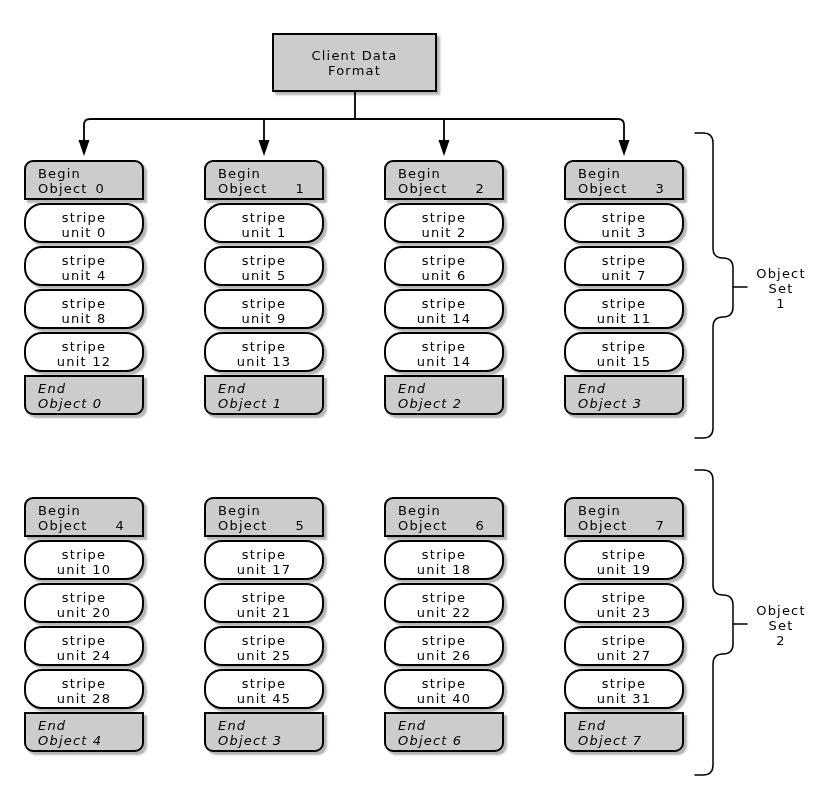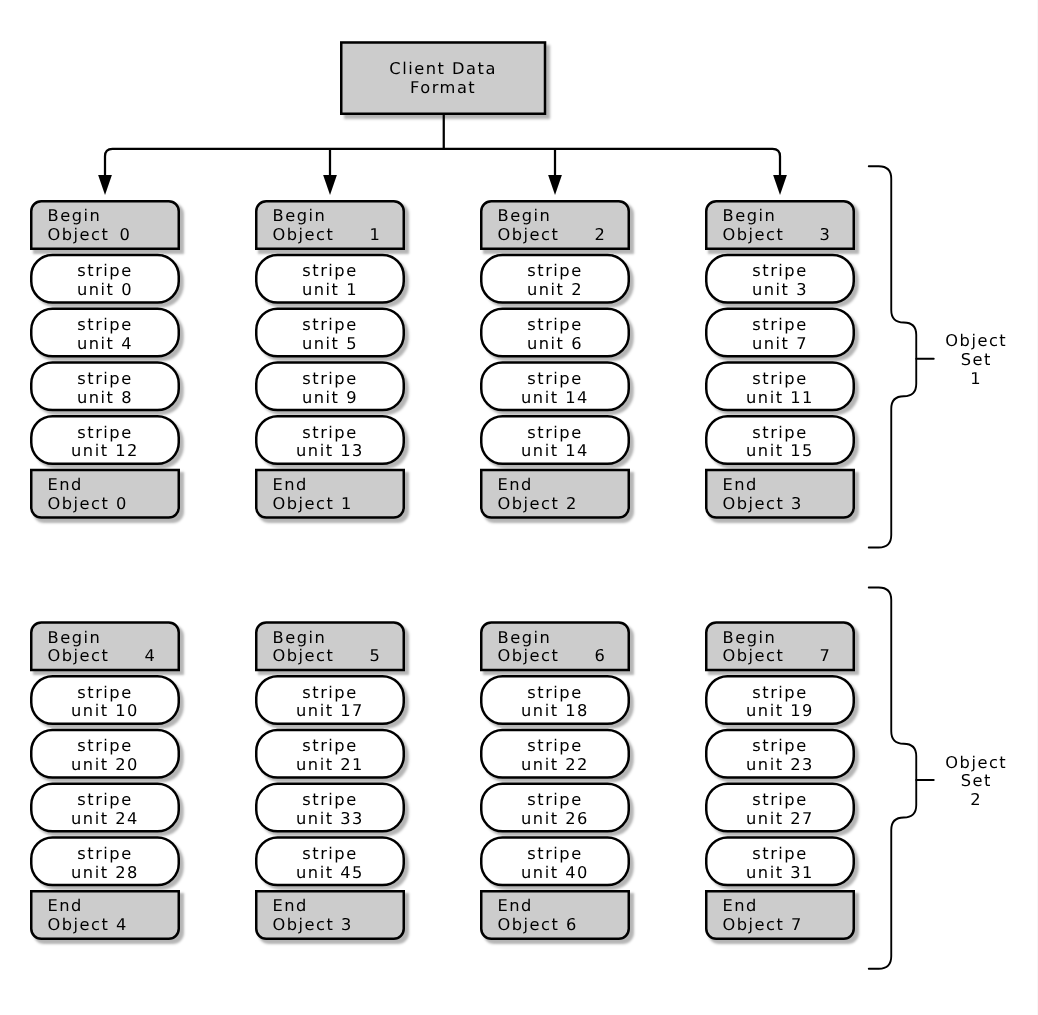--- a/index.html
+++ b/index.html
@@ -21,21 +21,21 @@
   #set1-columns{left:24px;top:160px;}
   #set2-columns{left:24px;top:497px;}
   .column{width:120px;display:flex;flex-direction:column;}
   .cell{
     width:120px;height:40px;box-sizing:border-box;border:2px solid #000;
     margin-bottom:3px;background:#ffffff;box-shadow:3px 3px 2px #b5b5b5;
     font-size:13px;letter-spacing:1.2px;line-height:15px;
   }
   .cell.gray{background:#cccccc;}
   .cell.begin{border-radius:9px 9px 0 0;}
-  .cell.end{border-radius:0 0 9px 9px;margin-bottom:0;}
+  .cell.end{border-radius:0 0 9px 9px;margin-bottom:0;font-style:italic;}
   .cell.hdr{padding:4px 12px 0 12px;}
   .hdr-row{display:flex;column-gap:8px;}
   .hdr-row.spread{justify-content:space-between;padding-right:5px;}
   .cell.unit{padding-top:5px;text-align:center;border-radius:18px;}
   .brace-label{
     position:absolute;width:74px;text-align:center;
     font-size:13px;letter-spacing:1.2px;line-height:15px;
   }
   #brace-label-1{left:744px;top:266px;}
   #brace-label-2{left:744px;top:603px;}
@@ -241,21 +241,21 @@
         <div class="cell unit">
           <div>stripe</div>
           <div>unit 17</div>
         </div>
         <div class="cell unit">
           <div>stripe</div>
           <div>unit 21</div>
         </div>
         <div class="cell unit">
           <div>stripe</div>
-          <div>unit 33</div>
+          <div>unit 25</div>
         </div>
         <div class="cell unit">
           <div>stripe</div>
           <div>unit 45</div>
         </div>
         <div class="cell gray end hdr">
           <div>End</div>
           <div>Object 3</div>
         </div>
       </div>

